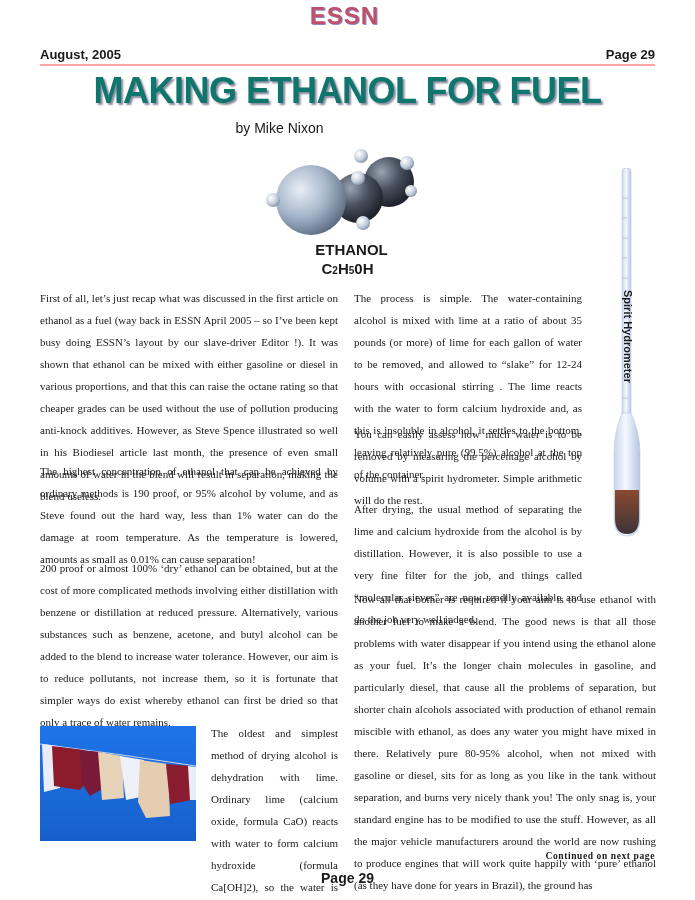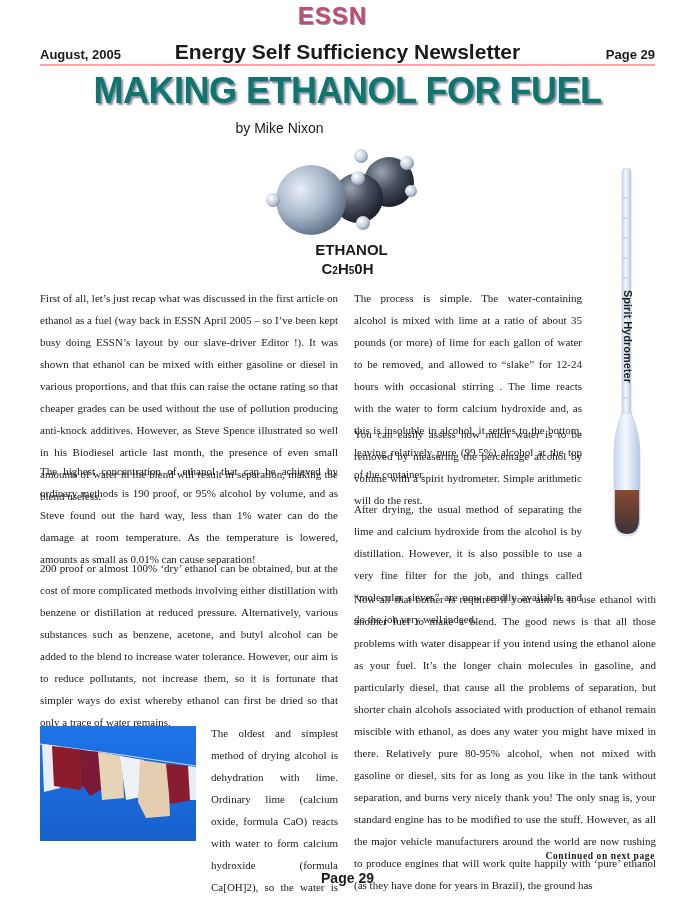--- a/index.html
+++ b/index.html
@@ -1,18 +1,18 @@
 <!DOCTYPE html>
 <html><head>
 <meta charset="utf-8">
 <style>
   html, body { margin: 0; padding: 0; background: #ffffff; }
   body { width: 695px; height: 900px; position: relative; overflow: hidden; font-family: "Liberation Serif", serif; color: #1a1a1a; }
 
-  .masthead { position: absolute; left: 0; top: 2px; width: 665px; text-align: center; font-family: "Liberation Sans", sans-serif; font-weight: bold; font-size: 24px; color: #c0506a; letter-spacing: 1px; text-shadow: 1px 1px 0 #8c8cc8; }
+  .masthead { position: absolute; left: 12px; top: 2px; width: 665px; text-align: center; font-family: "Liberation Sans", sans-serif; font-weight: bold; font-size: 24px; color: #c0506a; letter-spacing: 1px; text-shadow: 1px 1px 0 #8c8cc8; }
 
   .header-row { position: absolute; left: 40px; top: 38px; width: 615px; height: 26px; border-bottom: 2px solid #fca5a5; font-family: "Liberation Sans", sans-serif; font-weight: bold; }
   .header-date { position: absolute; left: 0; bottom: 2px; font-size: 13px; }
   .header-title { position: absolute; left: 0; right: 0; bottom: 0px; text-align: center; font-size: 21px; }
   .header-page { position: absolute; right: 0; bottom: 2px; font-size: 13px; }
 
   .main-title { position: absolute; left: 0; top: 70px; width: 695px; text-align: center; font-family: "Liberation Sans", sans-serif; font-weight: bold; font-size: 36px; color: #0f766e; letter-spacing: -0.5px; text-shadow: 2px 2px 2px #8a8aa0; }
 
   .byline { position: absolute; left: 0; top: 120px; width: 559px; text-align: center; font-family: "Liberation Sans", sans-serif; font-size: 14px; }
 
@@ -36,21 +36,20 @@
   .continued { position: absolute; right: 40px; top: 851px; font-weight: bold; font-size: 9.5px; letter-spacing: 0.6px; }
   .footer-page { position: absolute; left: 0; top: 870px; width: 695px; text-align: center; font-family: "Liberation Sans", sans-serif; font-weight: bold; font-size: 14px; }
 </style>
 </head>
 <body>
 
 <div class="masthead">ESSN</div>
 
 <div class="header-row">
   <span class="header-date">August, 2005</span>
-  <span class="header-title">Energy Self Sufficiency Newsletter</span>
   <span class="header-page">Page 29</span>
 </div>
 
 <div class="main-title">MAKING ETHANOL FOR FUEL</div>
 <div class="byline">by Mike Nixon</div>
 
 <svg class="molecule" viewBox="0 0 200 100">
   <defs>
     <radialGradient id="oxy" cx="35%" cy="35%" r="70%">
       <stop offset="0%" stop-color="#e8eef6"></stop>

